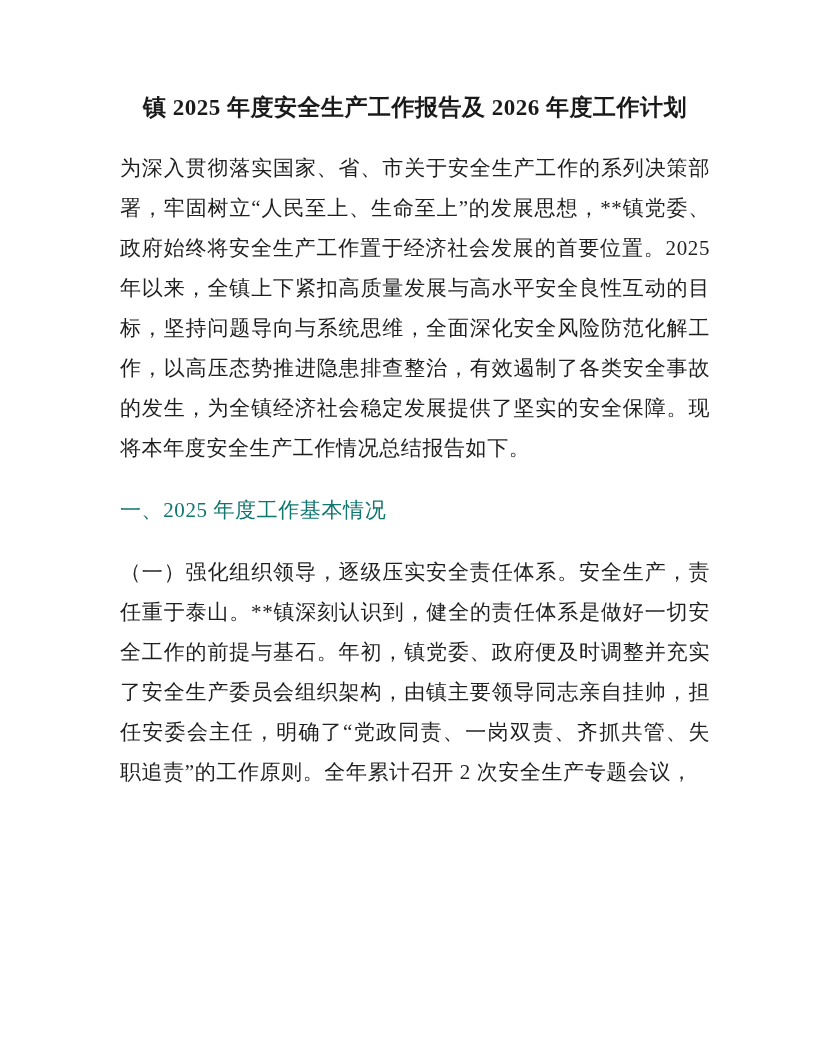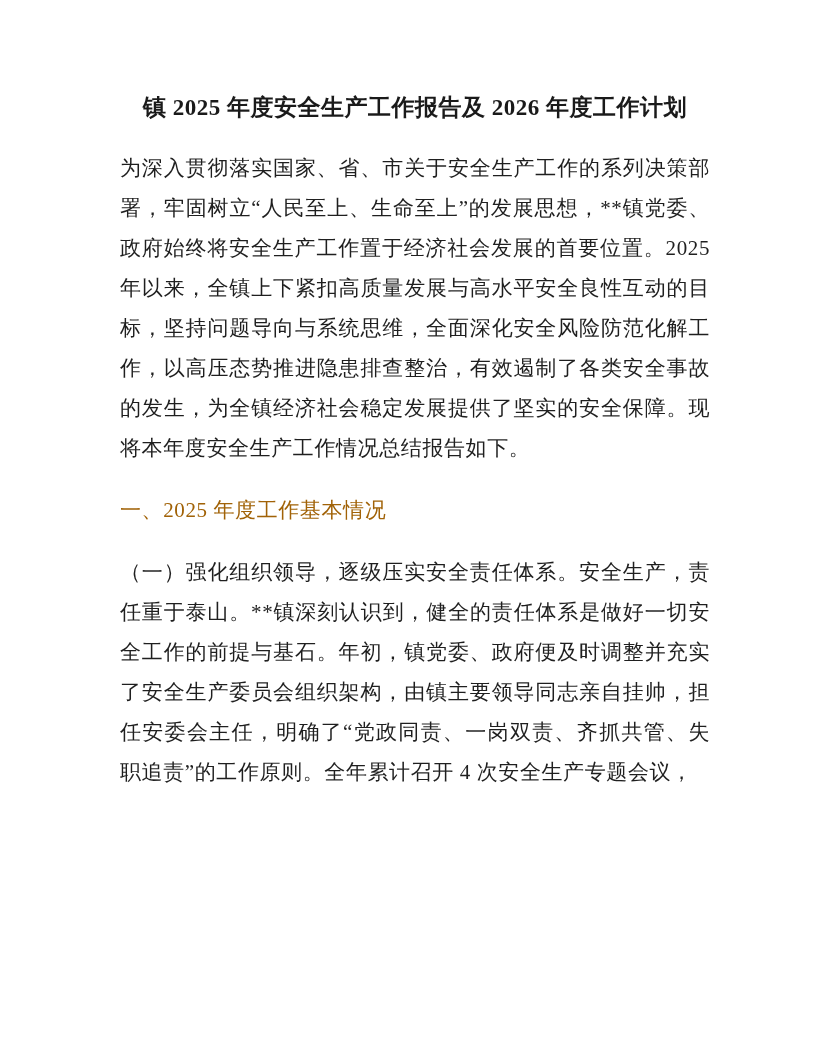--- a/index.html
+++ b/index.html
@@ -36,28 +36,28 @@
     margin: 0 0 22px 0;
     color: #1f1f1f;
   }
   .doc-heading {
     font-size: 21px;
     line-height: 40px;
     text-align: left;
     letter-spacing: 0.6px;
     margin: 0 0 22px 0;
     font-weight: normal;
-    color: #a16207;
+    color: #0f766e;
   }
 </style>
 </head>
 <body>
 
 <div class="page">
   <h1 class="doc-title">镇 2025 年度安全生产工作报告及 2026 年度工作计划</h1>
 
   <p class="doc-block">为深入贯彻落实国家、省、市关于安全生产工作的系列决策部署，牢固树立“人民至上、生命至上”的发展思想，**镇党委、政府始终将安全生产工作置于经济社会发展的首要位置。2025 年以来，全镇上下紧扣高质量发展与高水平安全良性互动的目标，坚持问题导向与系统思维，全面深化安全风险防范化解工作，以高压态势推进隐患排查整治，有效遏制了各类安全事故的发生，为全镇经济社会稳定发展提供了坚实的安全保障。现将本年度安全生产工作情况总结报告如下。</p>
 
   <h2 class="doc-heading">一、2025 年度工作基本情况</h2>
 
 
-  <p class="doc-block">（一）强化组织领导，逐级压实安全责任体系。安全生产，责任重于泰山。**镇深刻认识到，健全的责任体系是做好一切安全工作的前提与基石。年初，镇党委、政府便及时调整并充实了安全生产委员会组织架构，由镇主要领导同志亲自挂帅，担任安委会主任，明确了“党政同责、一岗双责、齐抓共管、失职追责”的工作原则。全年累计召开 4 次安全生产专题会议，</p>
+  <p class="doc-block">（一）强化组织领导，逐级压实安全责任体系。安全生产，责任重于泰山。**镇深刻认识到，健全的责任体系是做好一切安全工作的前提与基石。年初，镇党委、政府便及时调整并充实了安全生产委员会组织架构，由镇主要领导同志亲自挂帅，担任安委会主任，明确了“党政同责、一岗双责、齐抓共管、失职追责”的工作原则。全年累计召开 2 次安全生产专题会议，</p>
 </div>
 
 </body></html>

